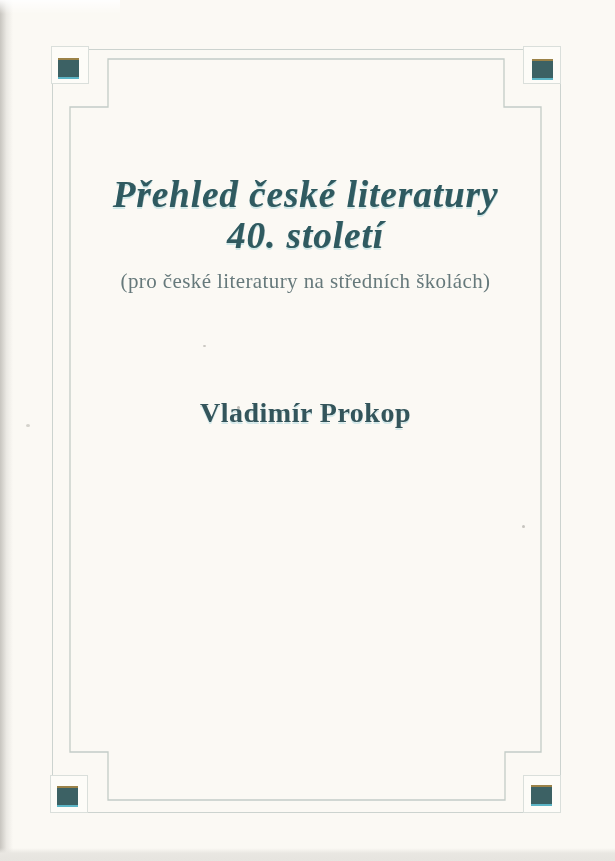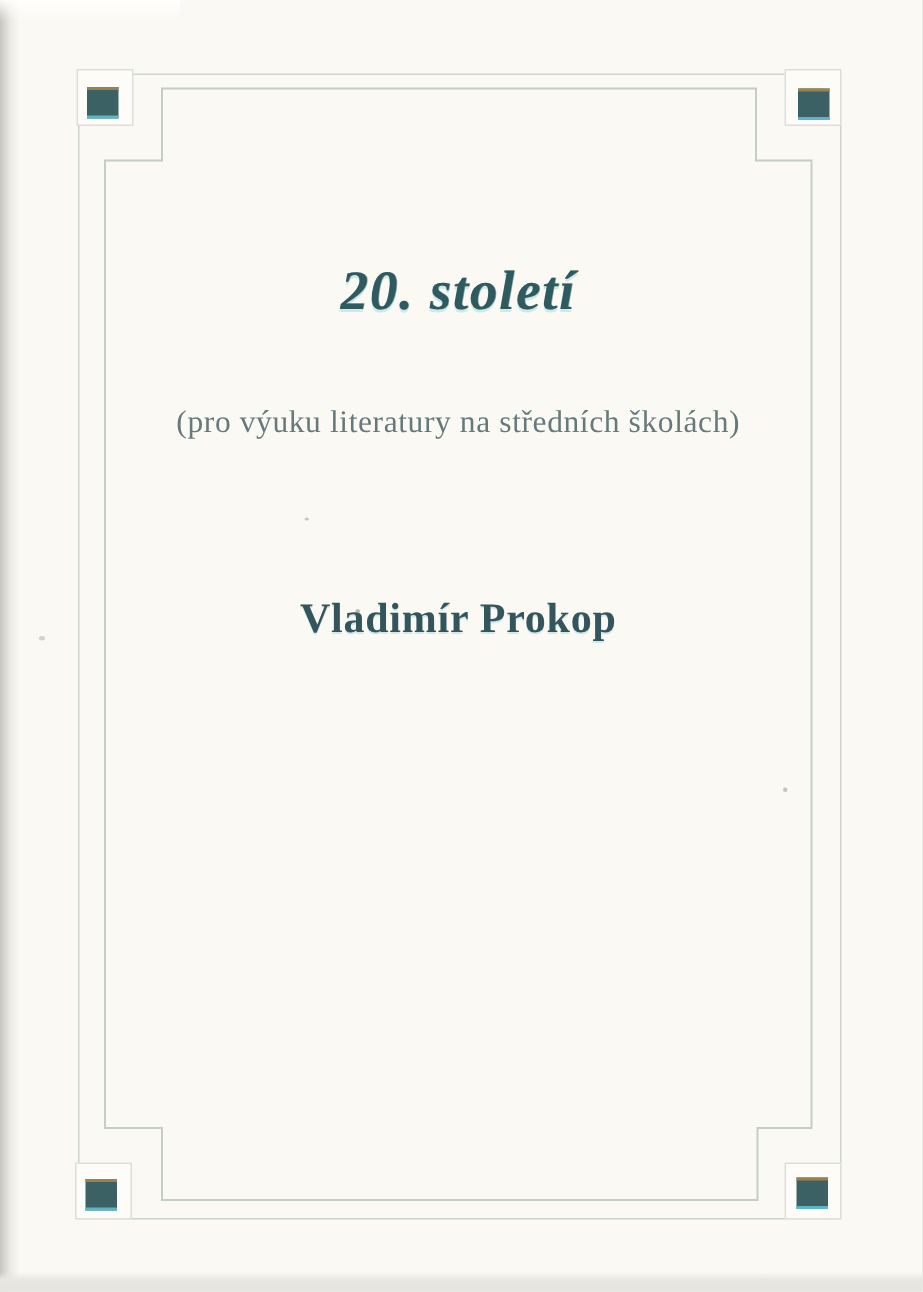--- a/index.html
+++ b/index.html
@@ -99,23 +99,24 @@
   <div class="corner-box tl"></div>
   <div class="corner-box tr"></div>
   <div class="corner-box bl"></div>
   <div class="corner-box br"></div>
   <div class="corner-square tl"></div>
   <div class="corner-square tr"></div>
   <div class="corner-square bl"></div>
   <div class="corner-square br"></div>
 
   <div class="title">
-    <span>20. století</span>
+    <span>Přehled české literatury</span>
+    <span>40. století</span>
   </div>
-  <div class="subtitle">(pro výuku literatury na středních školách)</div>
+  <div class="subtitle">(pro české literatury na středních školách)</div>
   <div class="author">Vladimír Prokop</div>
 
   <div class="speck speck-1"></div>
   <div class="speck speck-2"></div>
   <div class="speck speck-3"></div>
   <div class="speck speck-4"></div>
 
   <div class="scan-edge-bottom"></div>
 </div>
 

